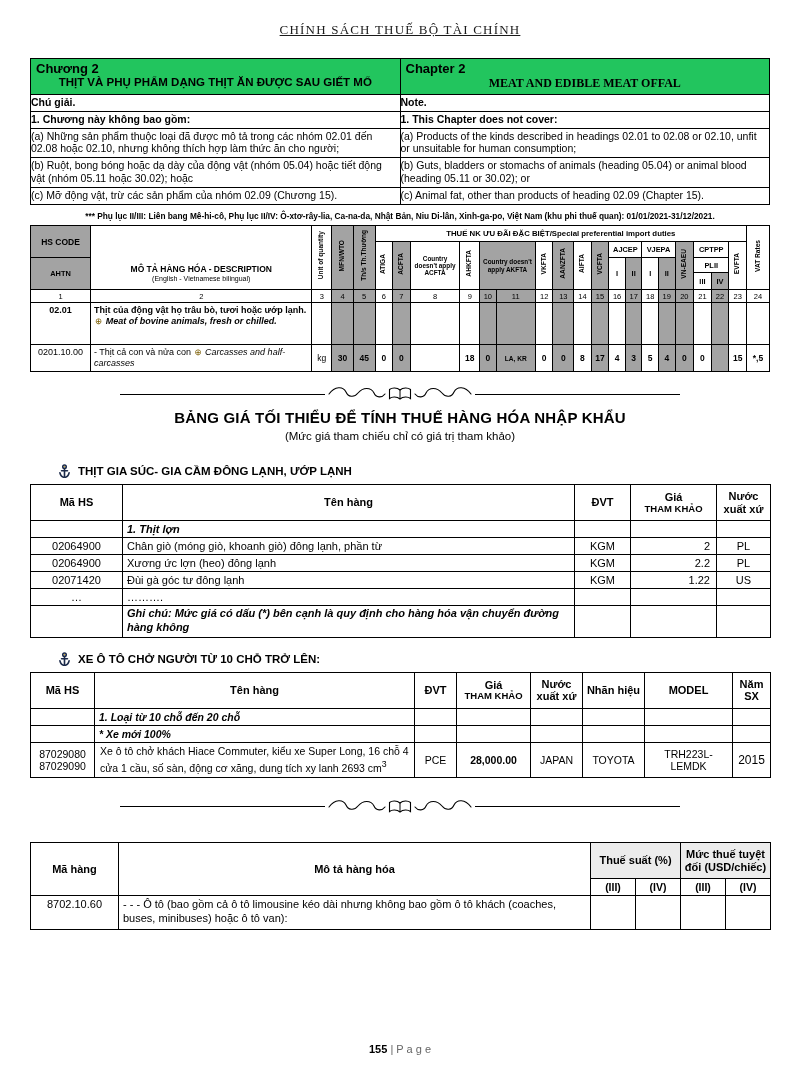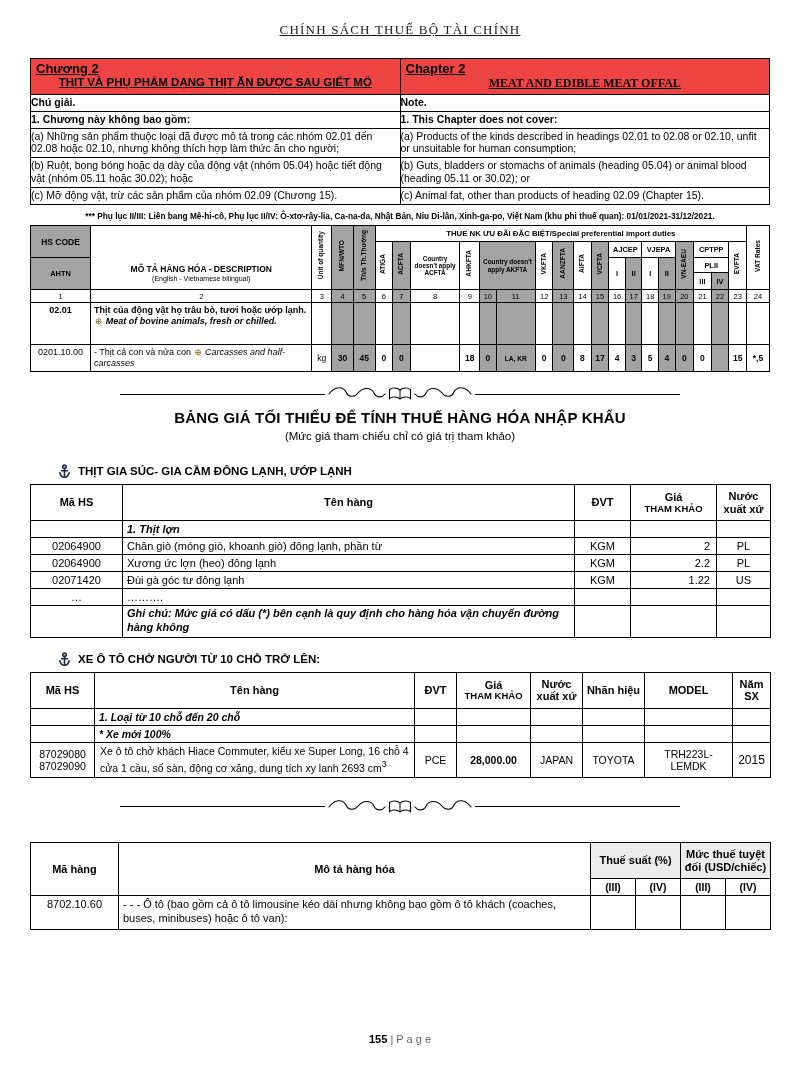--- a/index.html
+++ b/index.html
@@ -13,21 +13,21 @@
                 letter-spacing:1.2px; text-decoration:underline; color:#1a1a1a; margin-bottom:20px; }
 
   table { border-collapse:collapse; }
   .b { font-weight:bold; }
   .c { text-align:center; }
   .r { text-align:right; padding-right:6px !important; }
 
   
   .chapter { width:100%; table-layout:fixed; }
   .chapter td { border:1px solid #000; vertical-align:top; }
-  .chapter .hdr { background:#ef4444; padding:2px 5px 3px 5px;text-decoration:underline; }
+  .chapter .hdr { background:#22c55e; padding:2px 5px 3px 5px; }
   .ch-label { font-size:13px; font-weight:bold; text-align:left; }
   .ch-title { font-size:11.5px; font-weight:bold; text-align:center; }
   .ch-title.en { font-family:"Liberation Serif", serif; font-size:12px; }
   .chapter .note { font-size:10.5px; line-height:1.22; padding:1px 4px 2px 0; }
 
   .footnotes { margin-top:5px; text-align:center; font-size:8.3px; font-weight:bold; line-height:1.5; }
 
   
   .tariff { width:100%; table-layout:fixed; margin-top:3px; }
   .tariff th, .tariff td { border:1px solid #000; text-align:center; vertical-align:middle;
@@ -78,21 +78,21 @@
   .car .namecell { line-height:1.3; padding:2px 5px; }
   .car td { font-size:10.5px; }
   .car .price { font-weight:bold; text-align:center; }
   .car .year { font-size:12px; text-align:center; }
 
   .duty { margin-top:26px; }
   .duty th.shade { background:#ececec; }
   .duty tr.subr th { padding:2px; font-size:10.5px; }
   .duty .drow td { vertical-align:top; padding-top:2px; line-height:1.25; height:34px; }
 
-  .doc-footer { position:absolute; bottom:22px; left:0; right:0; text-align:center; font-size:11px; }
+  .doc-footer { position:absolute; bottom:12px; left:0; right:0; text-align:center; font-size:11px; }
   .doc-footer .pg { font-weight:bold; color:#000; }
   .doc-footer .rest { color:#666; }
 </style>
 </head>
 <body>
 
 <div class="page">
 
   <div class="doc-header">CHÍNH SÁCH THUẾ BỘ TÀI CHÍNH</div>
 

